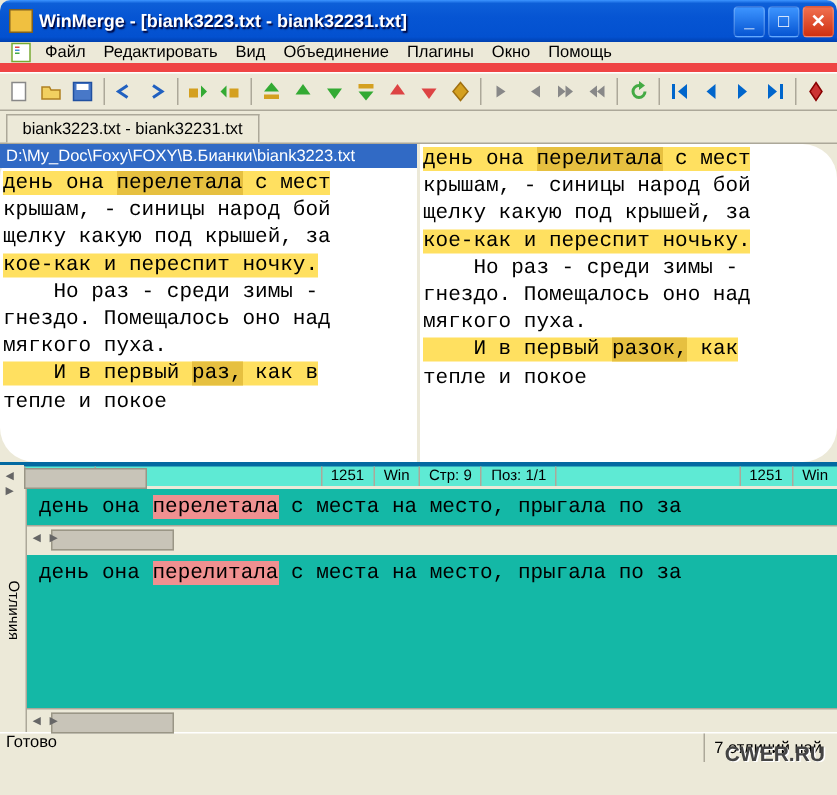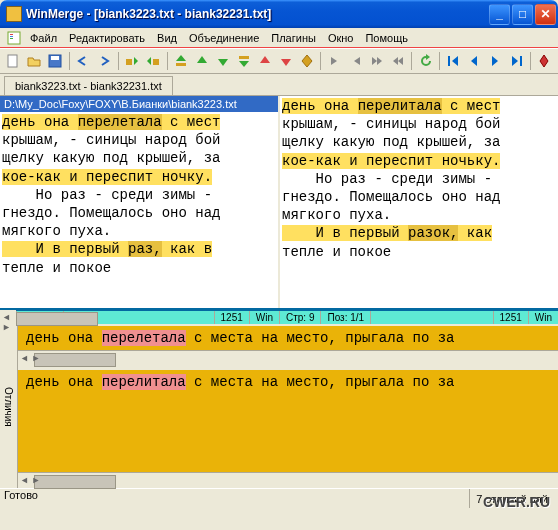--- a/index.html
+++ b/index.html
@@ -3,38 +3,38 @@
 <meta charset="utf-8">
 <style>
   * { box-sizing: border-box; margin: 0; padding: 0; }
   body { font-family: Tahoma, sans-serif; font-size: 11px; background: #ece9d8; width: 558px; height: 530px; overflow: hidden; }
   .titlebar { height: 28px; background: linear-gradient(to bottom, #3d95ff 0%, #0d5fd8 8%, #0655d3 40%, #0351d0 88%, #0040b0 100%); display: flex; align-items: center; padding: 0 2px 0 6px; border-radius: 7px 7px 0 0; }
   .titlebar-icon { width: 16px; height: 16px; background: #f0c040; margin-right: 4px; border: 1px solid #806020; }
   .titlebar-text { color: #fff; font-weight: bold; font-size: 12px; flex: 1; text-shadow: 1px 1px 1px #003; }
   .winbtn { width: 21px; height: 21px; margin-left: 2px; border-radius: 3px; border: 1px solid #fff3; display: flex; align-items: center; justify-content: center; color: #fff; font-weight: bold; font-size: 12px; cursor: pointer; }
   .winbtn.min, .winbtn.max { background: linear-gradient(to bottom, #3d95ff, #0655d3); }
   .winbtn.close { background: linear-gradient(to bottom, #f07050, #d03010); }
-  .menubar { height: 20px; background: #ece9d8; display: flex; align-items: center; padding: 0 4px; border-bottom: 1px solid #ef4444; }
+  .menubar { height: 20px; background: #ece9d8; display: flex; align-items: center; padding: 0 4px; border-bottom: 6px solid #ef4444; }
   .menubar .mi { padding: 2px 6px; cursor: pointer; }
   .toolbar { height: 26px; background: #ece9d8; display: flex; align-items: center; padding: 2px 4px; gap: 2px; border-top: 1px solid #fff; border-bottom: 1px solid #aca899; }
   .tb { width: 20px; height: 20px; display: flex; align-items: center; justify-content: center; cursor: pointer; border: 1px solid transparent; }
   .tb-sep { width: 1px; height: 18px; background: #aca899; margin: 0 2px; }
   .tabbar { height: 22px; background: #ece9d8; display: flex; align-items: flex-end; padding: 0 4px; border-bottom: 1px solid #aca899; }
   .tab { padding: 3px 10px; background: #ece9d8; border: 1px solid #aca899; border-bottom: none; font-size: 11px; cursor: pointer; }
-  .diff-area { height: 212px; display: flex; background: #fff; }
+  .diff-area { height: 212px; display: flex; background: #fff; border-radius: 23px; }
   .pane { flex: 1; display: flex; flex-direction: column; border-right: 2px solid #ece9d8; overflow: hidden; }
   .pane:last-child { border-right: none; }
   .pane-path { background: #316ac5; color: #fff; padding: 2px 4px; font-size: 11px; white-space: nowrap; overflow: hidden; }
   .pane-body { flex: 1; font-family: "Courier New", monospace; font-size: 14px; line-height: 1.3; padding: 1px 2px; overflow: hidden; white-space: pre; }
   .hl-yellow { background: #ffe060; }
   .hl-gold { background: #e6c040; }
   .sbrow { height: 16px; background: #5eead4; border-top: 3px solid #0369a1; display: flex; }
   .sb { flex: 1; display: flex; align-items: center; font-size: 10px; }
   .sb-cell { padding: 0 6px; border-left: 1px solid #aca899; height: 100%; display: flex; align-items: center; }
-  .detail-area { height: 164px; display: flex; background: #eab308; border-top: 2px solid #ece9d8; }
+  .detail-area { height: 164px; display: flex; background: #14b8a6; border-top: 2px solid #ece9d8; }
   .detail-side { width: 18px; background: #ece9d8; border-right: 1px solid #aca899; display: flex; align-items: center; justify-content: center; writing-mode: vertical-rl; font-size: 10px; }
   .detail-body { flex: 1; display: flex; flex-direction: column; }
   .diff-line { font-family: "Courier New", monospace; font-size: 14px; padding: 4px 8px; white-space: nowrap; }
   .hl-red { background: #f09090; }
   .hscroll { height: 16px; background: #ece9d8; border-top: 1px solid #aca899; position: relative; }
   .hscroll::before { content: ''; position: absolute; left: 16px; width: 80px; height: 12px; top: 2px; background: #c8c4b8; border: 1px solid #9a9686; }
   .hscroll::after { content: '◄ ►'; position: absolute; left: 2px; right: 2px; display: flex; justify-content: space-between; font-size: 9px; color: #666; top: 2px; }
   .statusbar { height: 20px; background: #ece9d8; border-top: 1px solid #fff; display: flex; align-items: flex-start; padding: 0 4px; font-size: 11px; }
   .watermark { position: absolute; right: 8px; bottom: 20px; font-size: 14px; font-weight: bold; color: #444; font-family: Arial; text-shadow: 1px 1px 0 #fff; }
   svg { display: block; }

